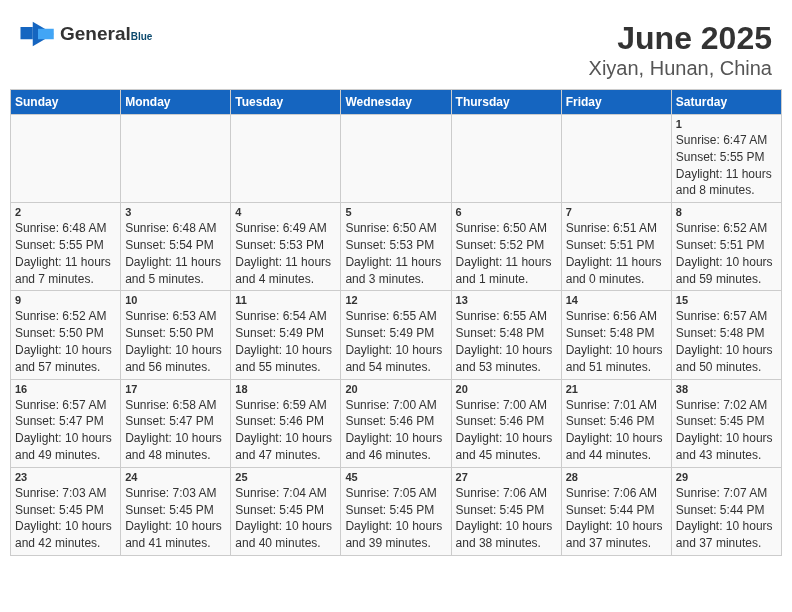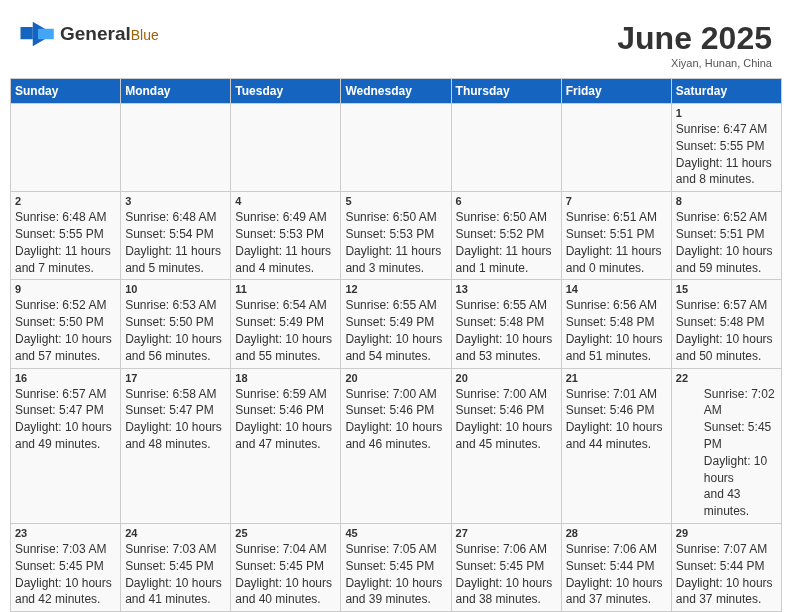--- a/index.html
+++ b/index.html
@@ -27,21 +27,21 @@
     }
     .title-block {
       text-align: right;
     }
     .month-title {
       font-size: 32px;
       font-weight: bold;
       color: #333;
     }
     .location {
-      font-size: 11px;
+      font-size: 20px;
       color: #555;
     }
     .calendar {
       width: 100%;
       border-collapse: collapse;
       margin-top: 4px;
       border-radius: 7px;
     }
     .calendar th {
       background: #1565c0;
@@ -84,21 +84,21 @@
 <body>
 
 <div class="header">
   <div class="logo">
     <svg class="logo-icon" viewBox="0 0 40 32" xmlns="http://www.w3.org/2000/svg">
       <rect x="0" y="8" width="14" height="14" fill="#1565c0"></rect>
       <polygon points="14,2 38,16 14,30" fill="#1565c0"></polygon>
       <polygon points="20,10 38,10 38,22 20,22" fill="#42a5f5"></polygon>
     </svg>
     <div>
-      <span style="color:#333;font-size:19px;font-weight:bold;">General</span><span style="color:#a16207;font-size:14px;font-weight:normal;">Blue</span>
+      <span style="color:#333;font-size:19px;font-weight:bold;">General</span><span style="color:#0c4a6e;font-size:10px;font-weight:bold;">Blue</span>
     </div>
   </div>
   <div class="title-block">
     <div class="month-title">June 2025</div>
     <div class="location">Xiyan, Hunan, China</div>
   </div>
 </div>
 
 <table class="calendar">
   <thead>
@@ -267,22 +267,22 @@
 and 45 minutes.</div>
         </td>
         <td>
           <span class="day-num">21</span>
           <div class="day-info" style="white-space: pre-line;">Sunrise: 7:01 AM
 Sunset: 5:46 PM
 Daylight: 10 hours
 and 44 minutes.</div>
         </td>
         <td>
-          <span class="day-num">22</span>
-          <div class="day-info" style="white-space: pre-line; margin-left: 28px;">Sunrise: 7:02 AM
+          <span class="day-num">38</span>
+          <div class="day-info" style="white-space: pre-line;">Sunrise: 7:02 AM
 Sunset: 5:45 PM
 Daylight: 10 hours
 and 43 minutes.</div>
         </td>
       </tr>
       <tr>
         <td>
           <span class="day-num">23</span>
           <div class="day-info" style="white-space: pre-line;">Sunrise: 7:03 AM
 Sunset: 5:45 PM

